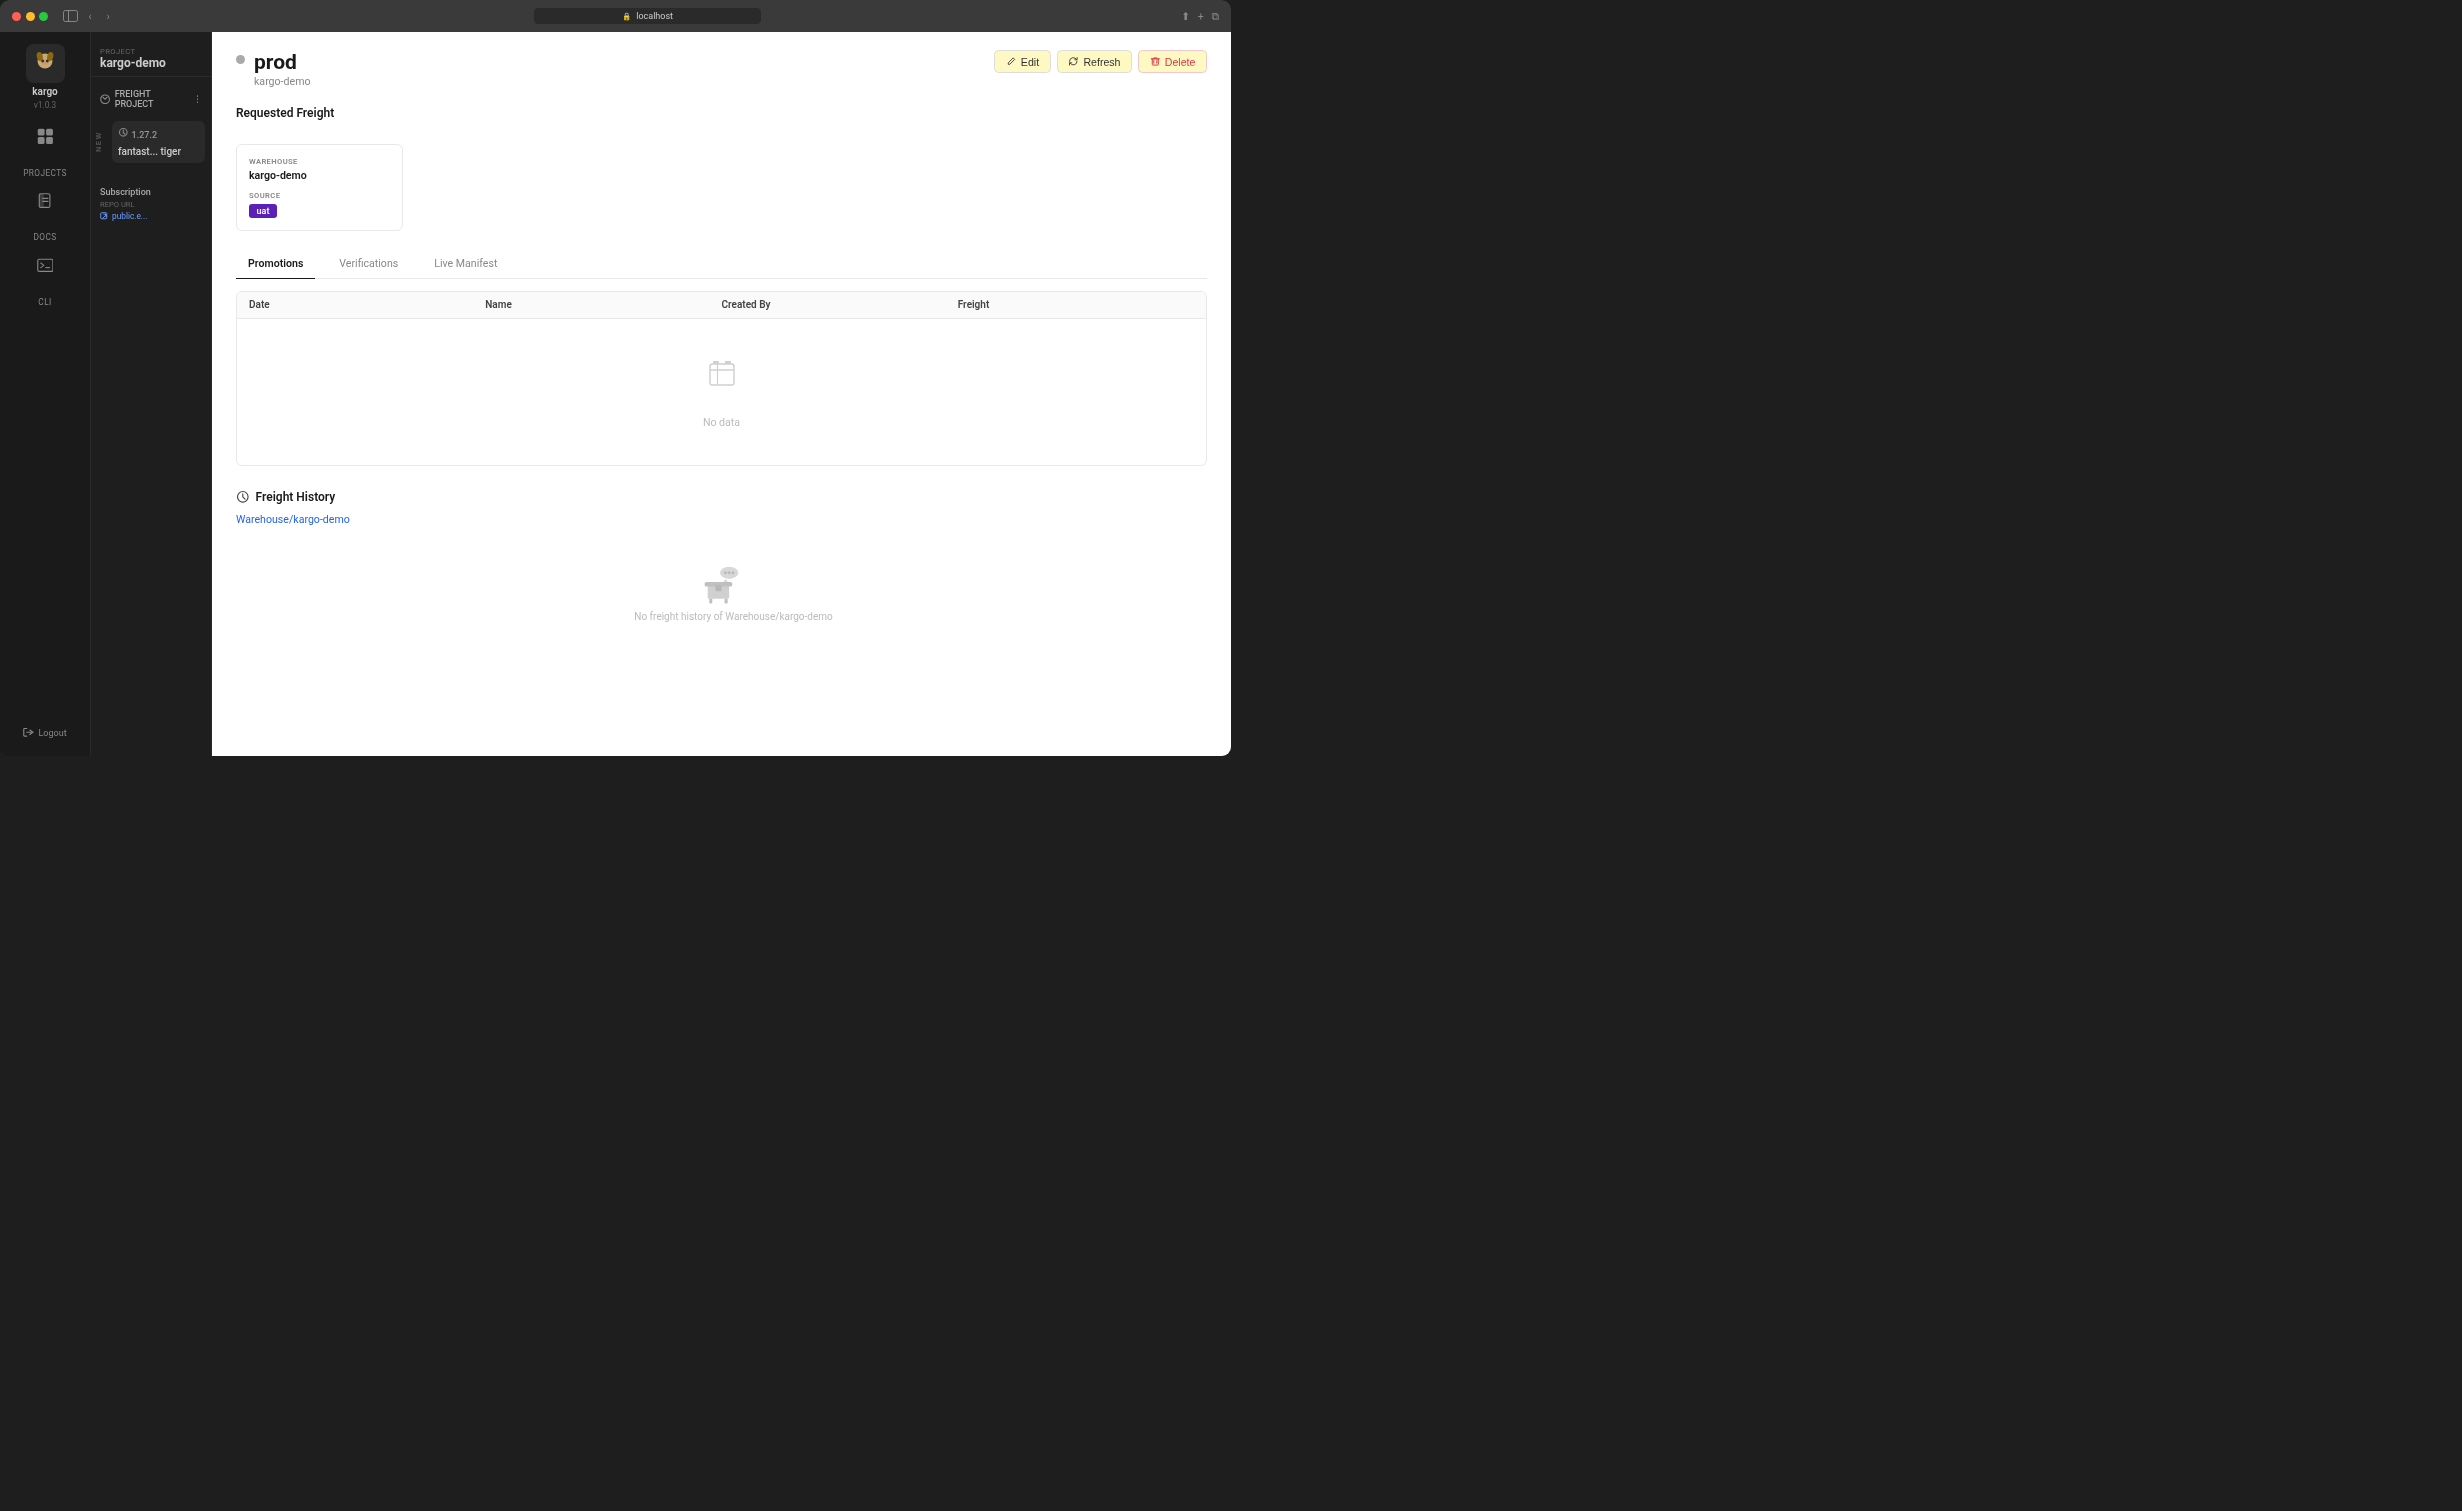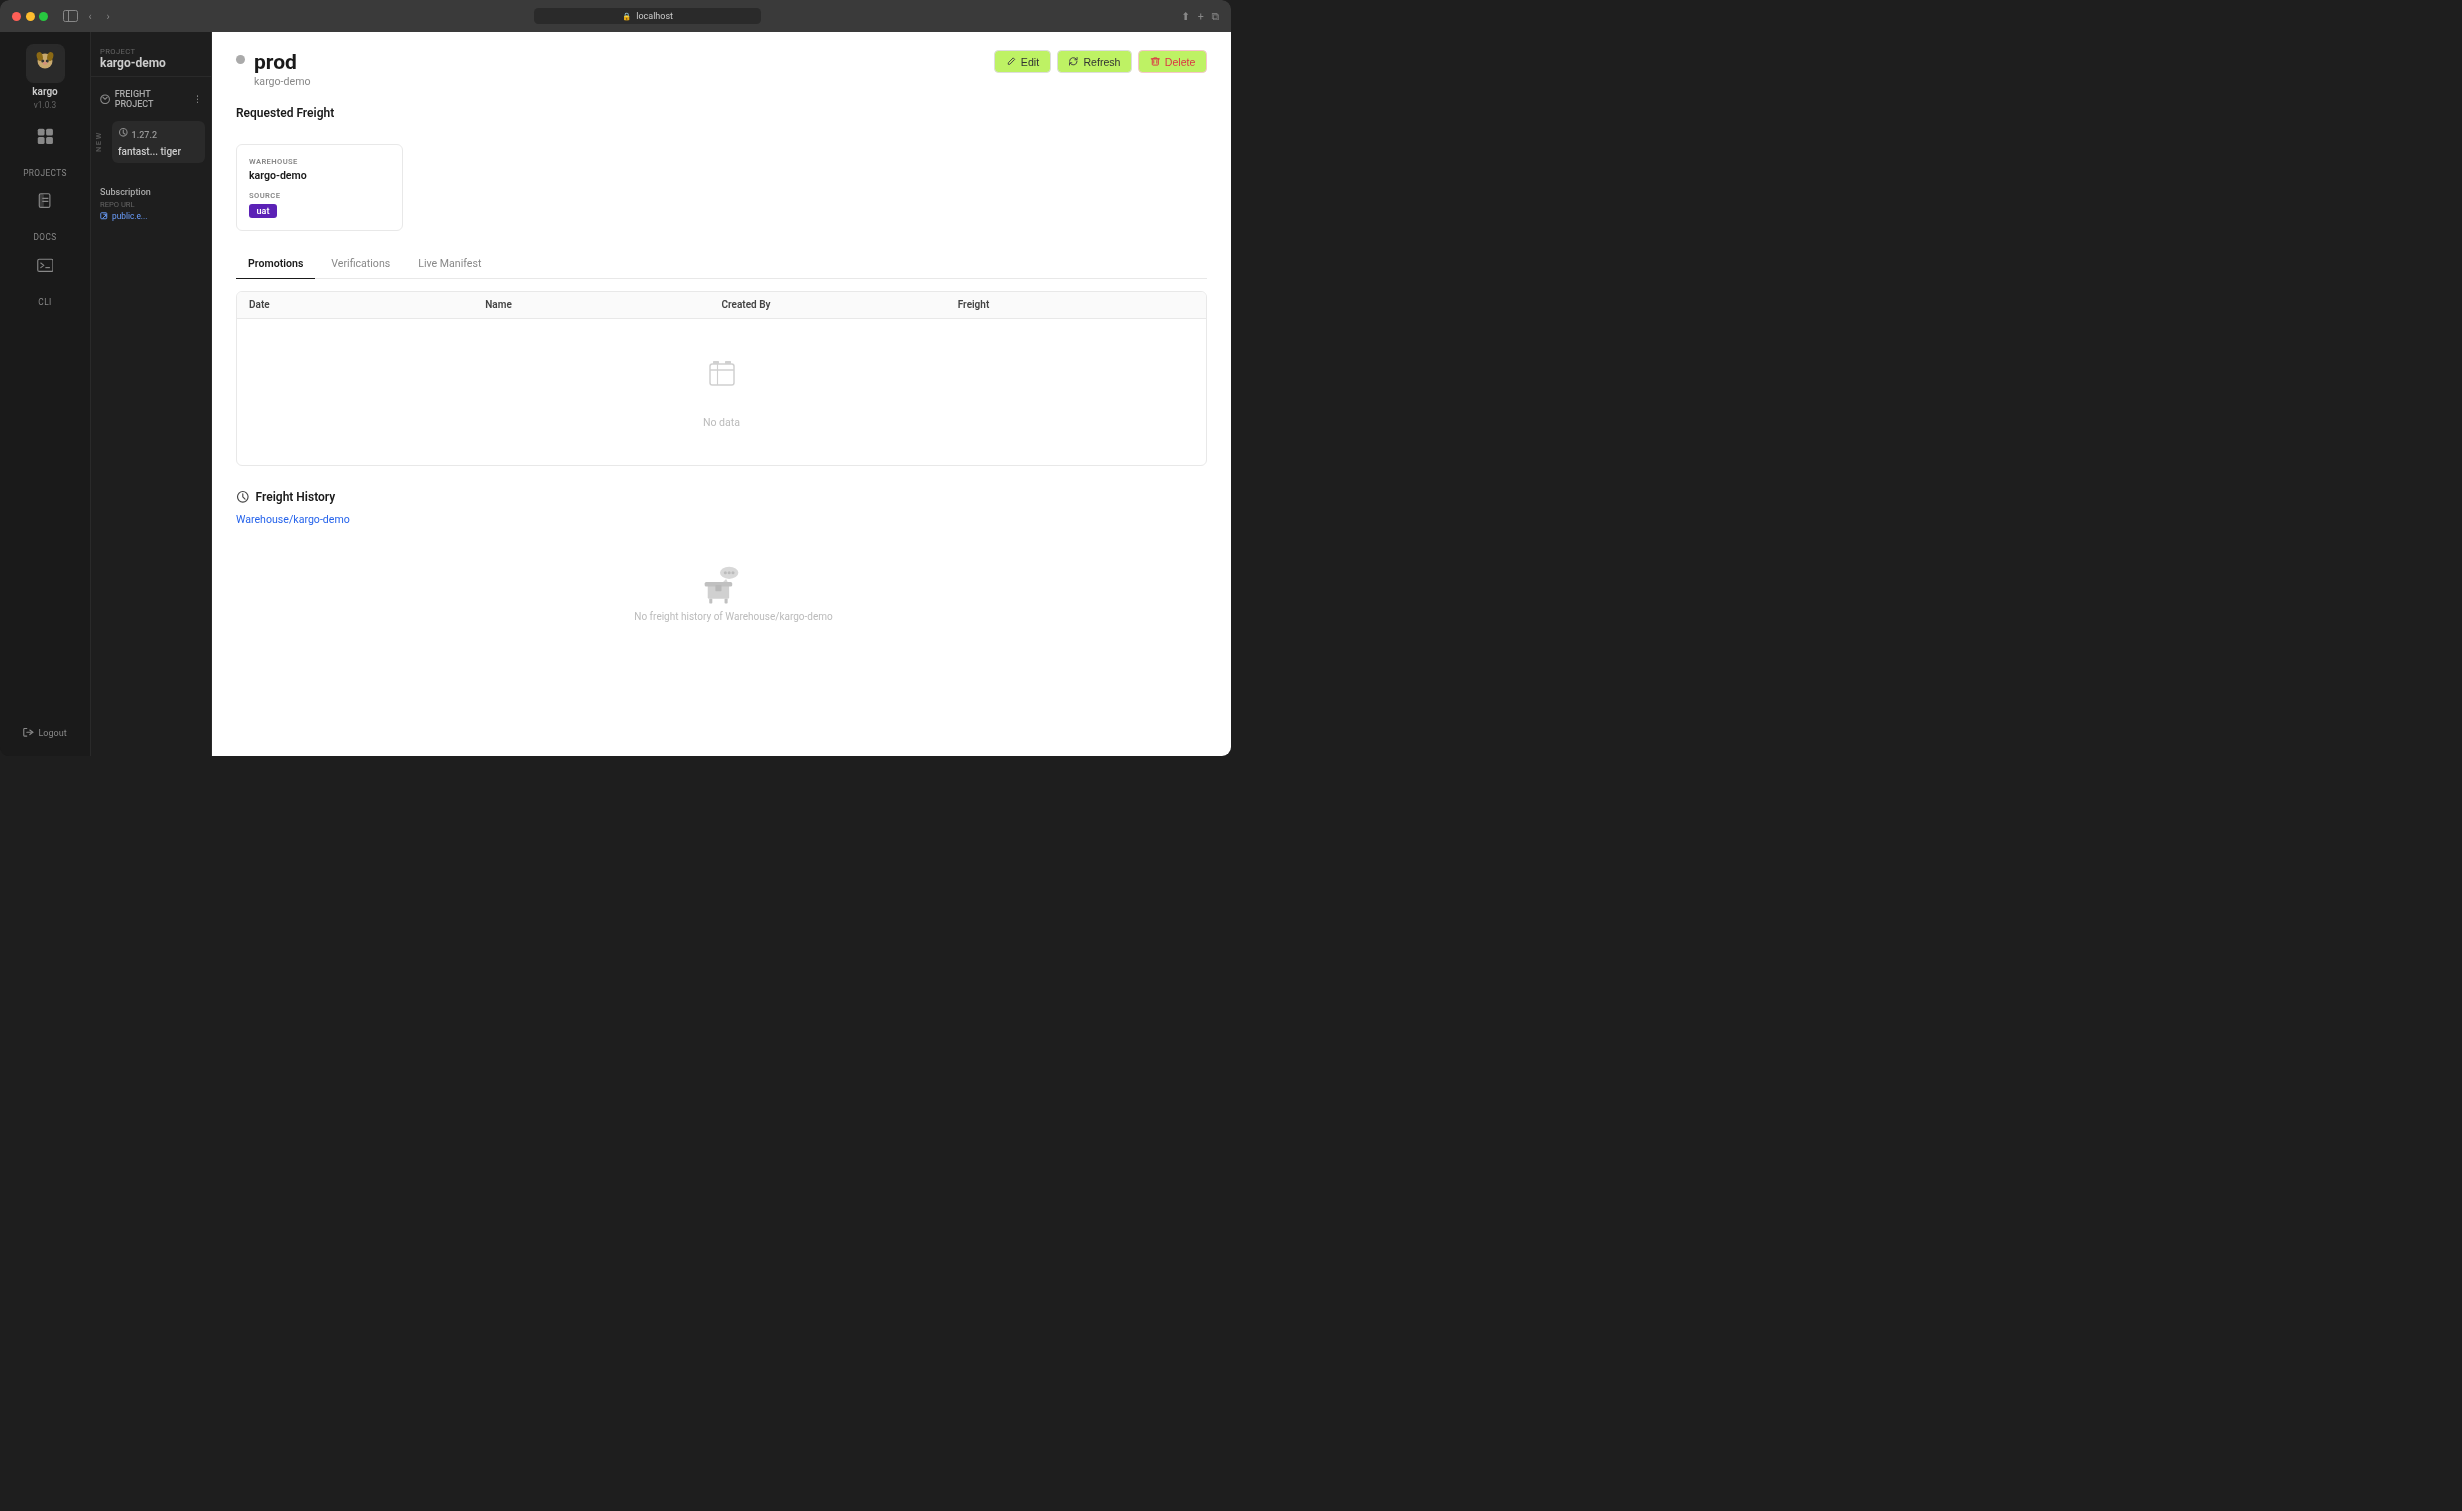--- a/index.html
+++ b/index.html
@@ -275,21 +275,21 @@
     .action-btn {
       display: flex;
       align-items: center;
       gap: 4.5px;
       padding: 4.5px 10.6px;
       border-radius: 4.5px;
       font-size: 10.6px;
       font-weight: 500;
       cursor: pointer;
       border: 1.1px solid #ddd;
-      background: #bef264;
+      background: #fef9c3;
       color: #333;
     }
     .action-btn.delete {
       color: #dc3545;
       border-color: #f5c6cb;
     }
 
     
     .section-title {
       font-size: 12px;
@@ -324,21 +324,21 @@
       color: #fff;
       font-size: 9px;
       font-weight: 600;
       padding: 2.3px 7.6px;
       border-radius: 3px;
     }
 
     
     .tabs {
       display: flex;
-      gap: 4px;
+      gap: 12px;
       border-bottom: 1.1px solid #e8e8e8;
       margin-bottom: 12px;
     }
     .tab {
       padding: 7.6px 12px;
       font-size: 10.6px;
       color: #888;
       cursor: pointer;
       border-bottom: 1.9px solid transparent;
       margin-bottom: -1.1px;

